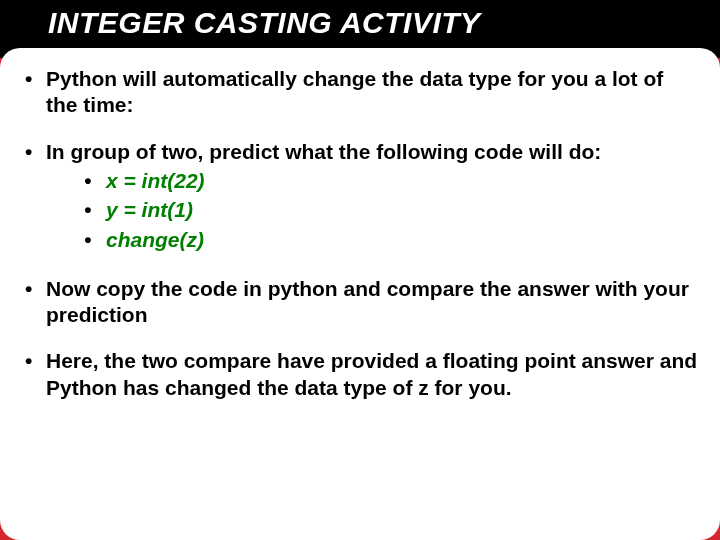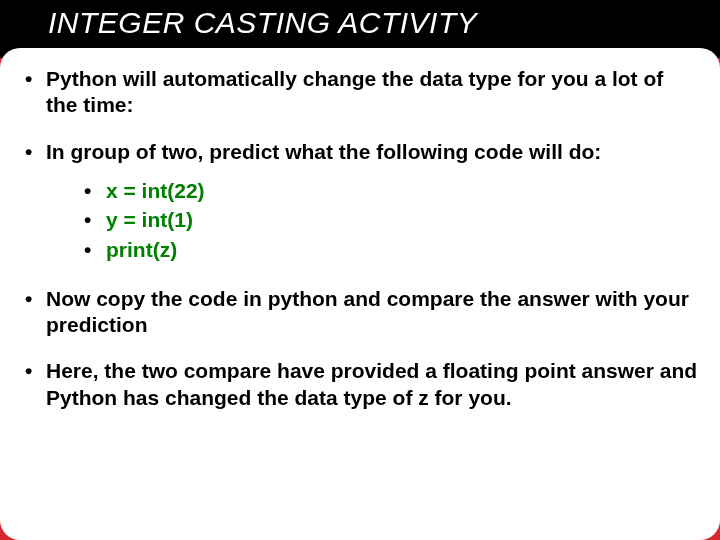--- a/index.html
+++ b/index.html
@@ -6,21 +6,21 @@
   html, body { width: 720px; height: 540px; overflow: hidden; }
   body {
     font-family: Arial, Helvetica, sans-serif;
     background: #d7282f;
     position: relative;
   }
   .title-bar {
     background: #000;
     color: #fff;
     font-style: italic;
-    font-weight: 400;
+    font-weight: 700;
     font-size: 30px;
     letter-spacing: 0.5px;
     padding: 6px 0 18px 48px;
   }
   .content {
     position: absolute;
     top: 48px;
     left: 0;
     right: 0;
     bottom: 0;
@@ -42,22 +42,23 @@
   }
   .outer-item::before {
     content: "•";
     position: absolute;
     left: 3px;
     top: 0;
     font-size: 21px;
   }
   .inner-list {
     list-style: none;
-    margin-top: 11px;
+    margin-top: 1px;
     margin-left: 38px;
+    font-style: italic;
   }
   .inner-item {
     position: relative;
     padding-left: 22px;
     color: #008000;
     font-weight: 700;
     font-size: 21px;
     line-height: 1.4;
   }
   .inner-item::before {
@@ -80,21 +81,21 @@
 <div class="content">
   <ul class="outer-list">
     <li class="outer-item">
       <span>Python will automatically change the data type for you a lot of the time:</span>
     </li>
     <li class="outer-item">
       <span>In group of two, predict what the following code will do:</span>
       <ul class="inner-list">
         <li class="inner-item"><span>x = int(22)</span></li>
         <li class="inner-item"><span>y = int(1)</span></li>
-        <li class="inner-item"><span>print(z)</span></li>
+        <li class="inner-item"><span>change(z)</span></li>
       </ul>
     </li>
     <li class="outer-item after-code">
       <span>Now copy the code in python and compare the answer with your prediction</span>
     </li>
     <li class="outer-item">
       <span>Here, the two compare have provided a floating point answer and Python has changed the data type of z for you.</span>
     </li>
   </ul>
 </div>

